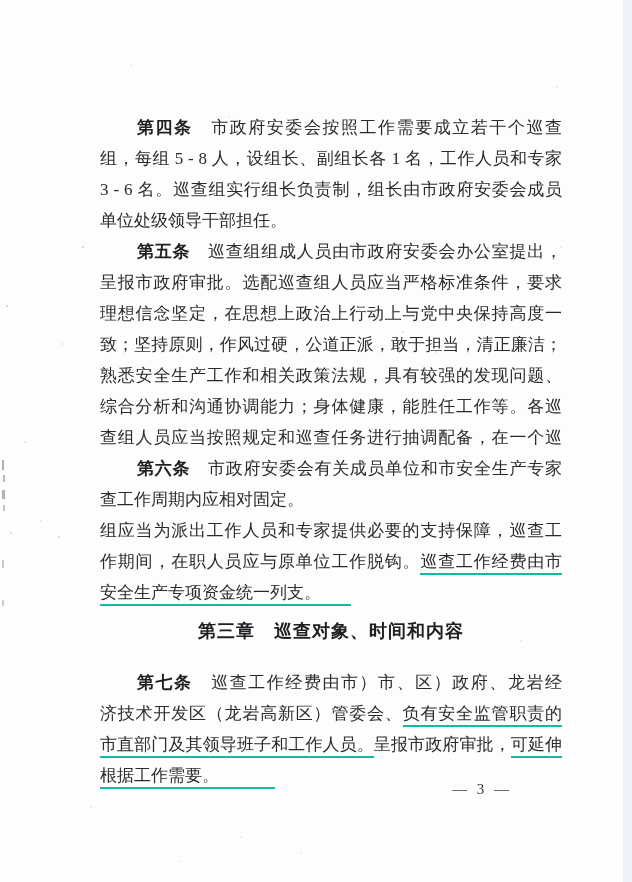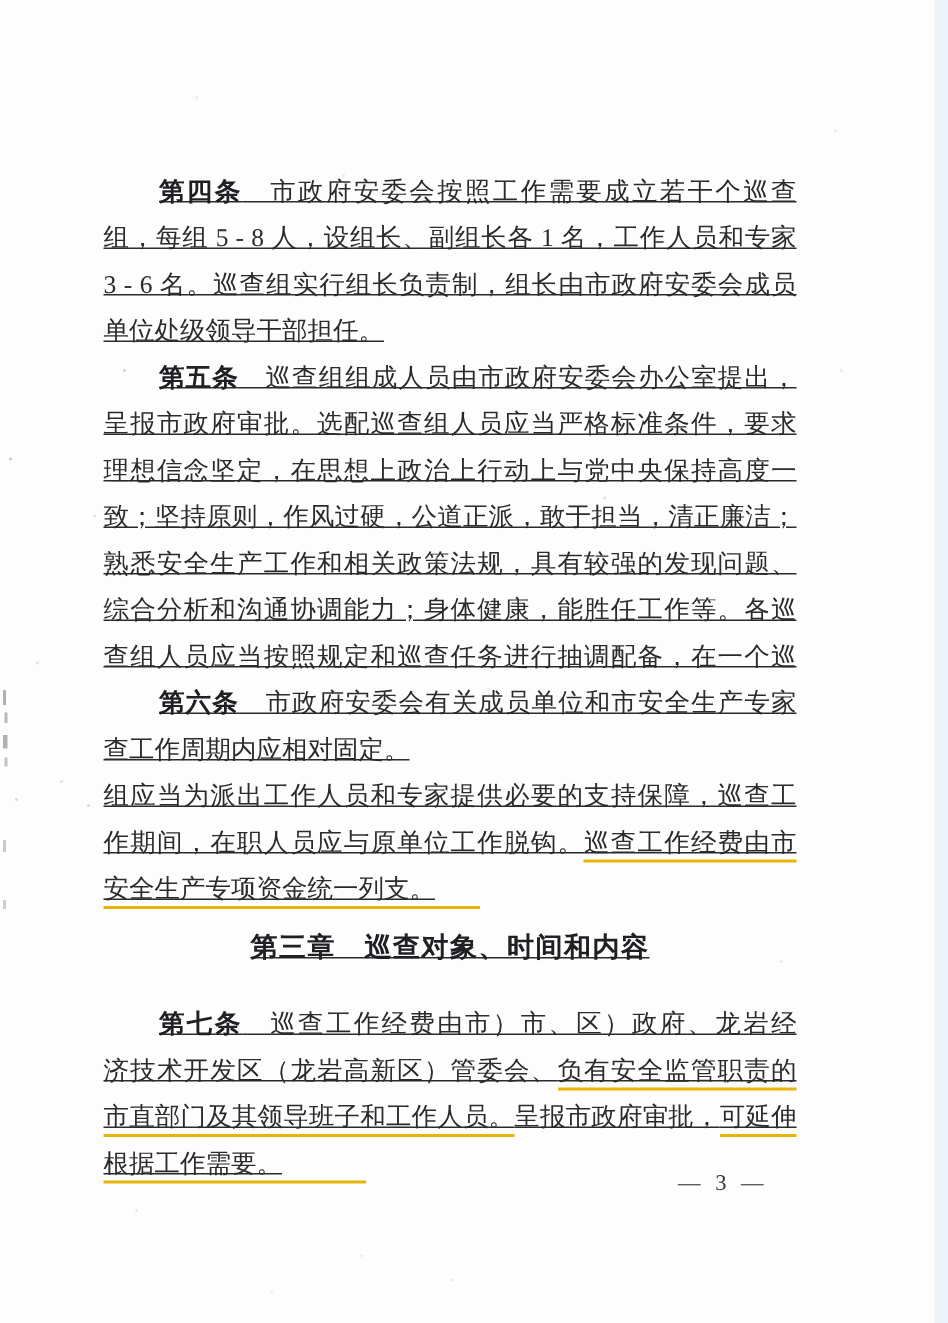--- a/index.html
+++ b/index.html
@@ -16,23 +16,22 @@
     color: #2b2b2e;
   }
   
   .edge-strip {
     position: absolute; top: 0; right: 0;
     width: 9px; height: 100%;
     background: #edf1f9;
   }
   .doc {
     position: absolute;
-    left: 69px; top: 112px;
+    left: 100px; top: 112px;
     width: 462px;
-    text-decoration: underline;
   }
   .line {
     height: 31px;
     line-height: 31px;
     font-size: 17px;
     white-space: nowrap;
     text-align: justify;
     color: #2b2b2e;
   }
   .line.just { text-align-last: justify; }
@@ -49,21 +48,21 @@
     color: #222226;
   }
   
   .b {
     font-weight: bold;
     font-family: "Liberation Sans", sans-serif;
     color: #202024;
   }
   
   .u {
-    border-bottom: 2px solid #eab308;
+    border-bottom: 2px solid #14b8a6;
     padding-bottom: 2px;
   }
   
   .ut { padding-right: 56px; }
   .ut2 { padding-right: 30px; }
   .pagenum {
     position: absolute;
     left: 452px; top: 781px;
     width: 130px;
     font-size: 15px;

